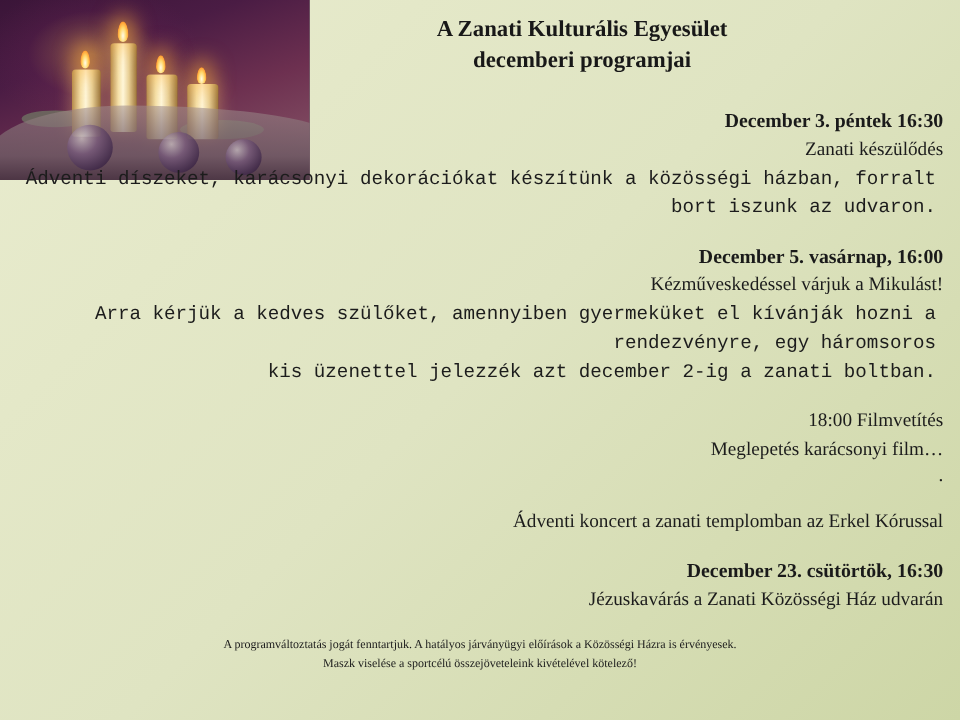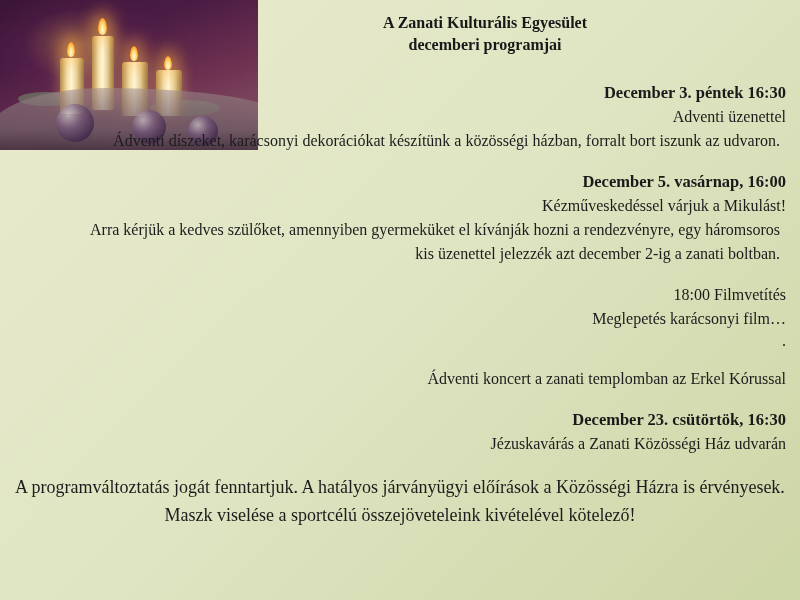--- a/index.html
+++ b/index.html
@@ -77,21 +77,21 @@
     width: 800px;
     height: 600px;
     box-sizing: border-box;
     padding: 8px 14px 6px 14px;
   }
   #title {
     text-align: center;
     margin-left: 170px;
     margin-top: 4px;
     font-weight: bold;
-    font-size: 16px;
+    font-size: 19px;
     color: #181818;
     line-height: 1.35;
   }
   #title .line2 { display: block; }
   #events {
     margin-top: 26px;
   }
   .event {
     text-align: right;
     margin-bottom: 17px;
@@ -102,28 +102,29 @@
     color: #1a1a1a;
     line-height: 1.45;
   }
   .ev-line {
     font-size: 16px;
     color: #1c1c1c;
     line-height: 1.5;
   }
   .ev-line.wide {
     padding: 0 6px;
+    font-family: Liberation Mono, monospace;
   }
   .ev-line.dot {
     font-size: 16px;
     line-height: 1.2;
   }
   #footer {
     text-align: center;
-    font-size: 18px;
+    font-size: 10px;
     color: #1c1c1c;
     line-height: 1.55;
     margin-top: 18px;
   }
   #footer .f2 { display: block; }
 </style>
 </head>
 <body>
 
 <div id="poster">
@@ -157,21 +158,21 @@
 
     <div id="title">
       <span>A Zanati Kulturális Egyesület</span>
       <span class="line2">decemberi programjai</span>
     </div>
 
     <div id="events">
 
       <div class="event">
         <div class="ev-date">December 3. péntek 16:30</div>
-        <div class="ev-line">Adventi üzenettel</div>
+        <div class="ev-line">Zanati készülődés</div>
         <div class="ev-line wide">Ádventi díszeket, karácsonyi dekorációkat készítünk a közösségi házban, forralt bort iszunk az udvaron.</div>
       </div>
 
       <div class="event">
         <div class="ev-date">December 5. vasárnap, 16:00</div>
         <div class="ev-line">Kézműveskedéssel várjuk a Mikulást!</div>
         <div class="ev-line wide">Arra kérjük a kedves szülőket, amennyiben gyermeküket el kívánják hozni a rendezvényre, egy háromsoros</div>
         <div class="ev-line wide">kis üzenettel jelezzék azt december 2-ig a zanati boltban.</div>
       </div>
 

